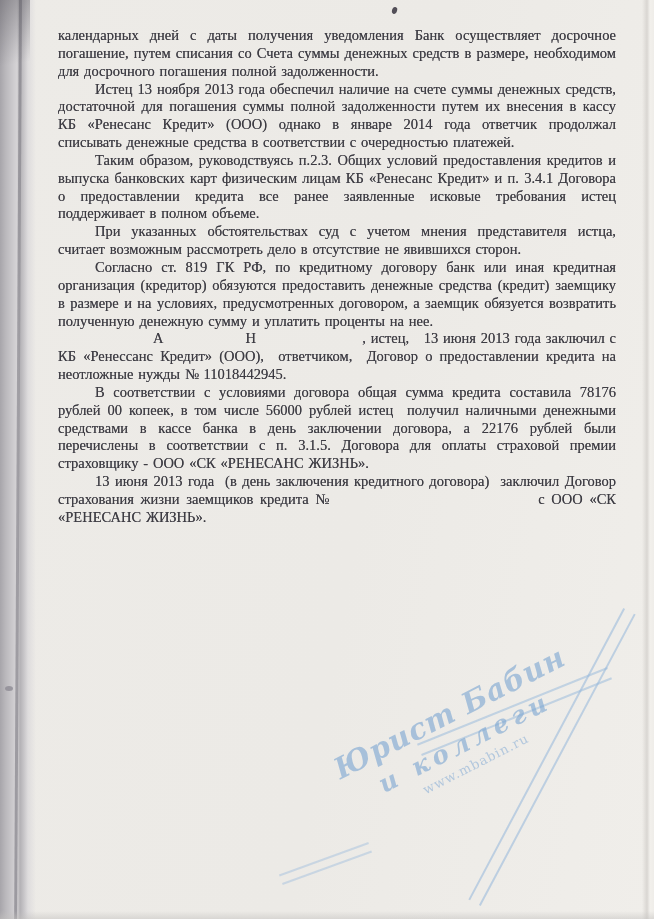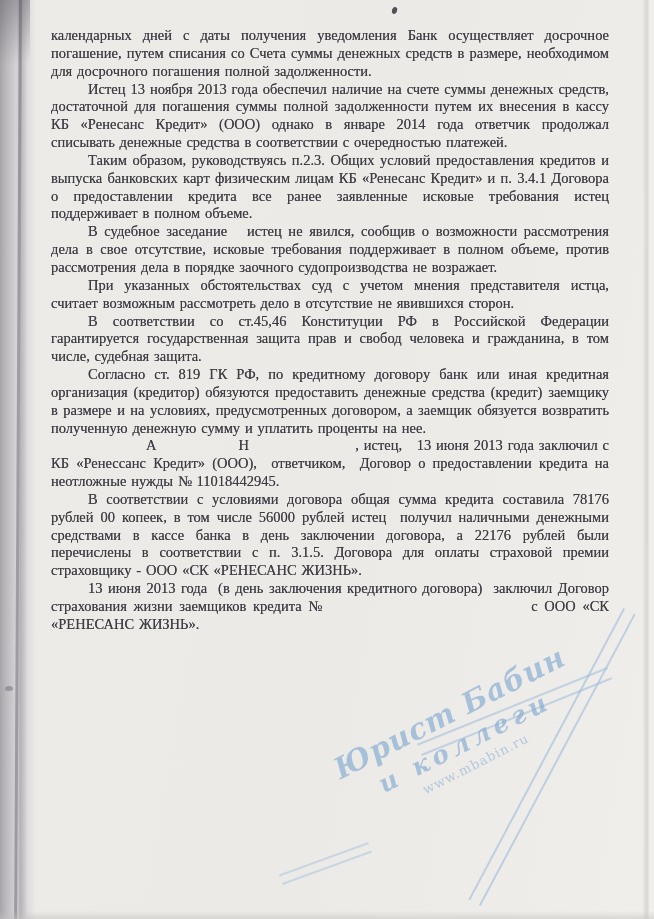--- a/index.html
+++ b/index.html
@@ -34,21 +34,21 @@
   .edge-right {
     position: absolute; right: 0; top: 0; width: 12px; height: 100%;
     background: linear-gradient(90deg, rgba(222,219,215,0) 0, #d9d6d2 5px, #f2f0ec 8px, #efede9 12px);
   }
   .edge-bottom {
     position: absolute; left: 0; bottom: 0; width: 100%; height: 8px;
     background: linear-gradient(180deg, rgba(210,208,205,0), rgba(196,194,192,.5));
   }
   
   .content {
-    position: absolute; left: 51px; top: 27px; width: 558px;
+    position: absolute; left: 58px; top: 27px; width: 558px;
     color: #3d3c43;
     font-size: 14.5px; line-height: 17.85px;
     text-align: justify;
     text-shadow: 0 0 0.6px rgba(58,56,66,.75);
     word-spacing: 1.2px;
   }
   .content p.para { margin: 0; text-indent: 37px; }
   .content p.no-indent { text-indent: 0; }
   
   .watermark { position: absolute; left: 0; top: 0; width: 654px; height: 919px; pointer-events: none; }
@@ -94,23 +94,21 @@
   <div class="edge-band"></div>
   <div class="edge-crease"></div>
   <div class="corner-shadow"></div>
   <div class="edge-right"></div>
   <div class="edge-bottom"></div>
 
   <div class="content" id="paragraphs">
       <p class="para no-indent">календарных дней с даты получения уведомления Банк осуществляет досрочное погашение, путем списания со Счета суммы денежных средств в размере, необходимом для досрочного погашения полной задолженности.</p>
       <p class="para">Истец 13 ноября 2013 года обеспечил наличие на счете суммы денежных средств, достаточной для погашения суммы полной задолженности путем их внесения в кассу КБ «Ренесанс Кредит» (ООО) однако в январе 2014 года ответчик продолжал списывать денежные средства в соответствии с очередностью платежей.</p>
       <p class="para">Таким образом, руководствуясь п.2.3. Общих условий предоставления кредитов и выпуска банковских карт физическим лицам КБ «Ренесанс Кредит» и п. 3.4.1 Договора о предоставлении кредита все ранее заявленные исковые требования истец поддерживает в полном объеме.</p>
-      <p class="para">В судебное заседание &nbsp;&nbsp;истец не явился, сообщив о возможности рассмотрения дела в свое отсутствие, исковые требования поддерживает в полном объеме, против рассмотрения дела в порядке заочного судопроизводства не возражает.</p>
       <p class="para">При указанных обстоятельствах суд с учетом мнения представителя истца, считает возможным рассмотреть дело в отсутствие не явившихся сторон.</p>
-      <p class="para">В соответствии со ст.45,46 Конституции РФ в Российской Федерации гарантируется государственная защита прав и свобод человека и гражданина, в том числе, судебная защита.</p>
       <p class="para">Согласно ст. 819 ГК РФ, по кредитному договору банк или иная кредитная организация (кредитор) обязуются предоставить денежные средства (кредит) заемщику в размере и на условиях, предусмотренных договором, а заемщик обязуется возвратить полученную денежную сумму и уплатить проценты на нее.</p>
       <p class="para">&nbsp;&nbsp;&nbsp;&nbsp;&nbsp;&nbsp;&nbsp;&nbsp;&nbsp;&nbsp;&nbsp;&nbsp;А&nbsp;&nbsp;&nbsp;&nbsp;&nbsp;&nbsp;&nbsp;&nbsp;&nbsp;&nbsp;&nbsp;&nbsp;&nbsp;&nbsp;&nbsp;&nbsp;&nbsp;Н&nbsp;&nbsp;&nbsp;&nbsp;&nbsp;&nbsp;&nbsp;&nbsp;&nbsp;&nbsp;&nbsp;&nbsp;&nbsp;&nbsp;&nbsp;&nbsp;&nbsp;&nbsp;&nbsp;&nbsp;&nbsp;&nbsp;, истец, &nbsp;&nbsp;13 июня 2013 года заключил с КБ «Ренессанс Кредит» (ООО), &nbsp;ответчиком, &nbsp;Договор о предоставлении кредита на неотложные нужды № 11018442945.</p>
       <p class="para">В соответствии с условиями договора общая сумма кредита составила 78176 рублей 00 копеек, в том числе 56000 рублей истец &nbsp;получил наличными денежными средствами в кассе банка в день заключении договора, а 22176 рублей были перечислены в соответствии с п. 3.1.5. Договора для оплаты страховой премии страховщику - ООО «СК «РЕНЕСАНС ЖИЗНЬ».</p>
       <p class="para">13 июня 2013 года &nbsp;(в день заключения кредитного договора) &nbsp;заключил Договор страхования жизни заемщиков кредита №&nbsp;&nbsp;&nbsp;&nbsp;&nbsp;&nbsp;&nbsp;&nbsp;&nbsp;&nbsp;&nbsp;&nbsp;&nbsp;&nbsp;&nbsp;&nbsp;&nbsp;&nbsp;&nbsp;&nbsp;&nbsp;&nbsp;&nbsp;&nbsp;&nbsp;&nbsp;&nbsp;&nbsp;&nbsp;&nbsp; с ООО «СК «РЕНЕСАНС ЖИЗНЬ».</p>
     </div>
 
   <div class="watermark">
     <div class="wm-line-steep"></div>
     <div class="wm-line-shallow"></div>
     <div class="wm-line-low"></div>

